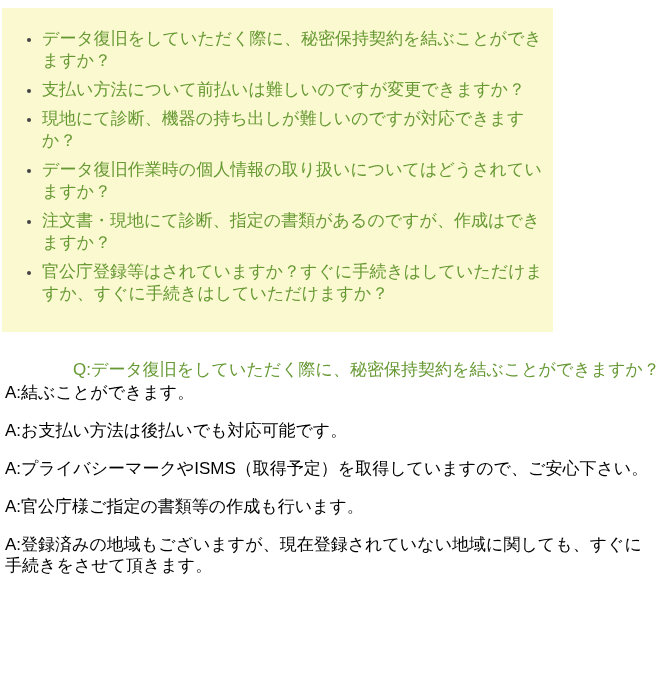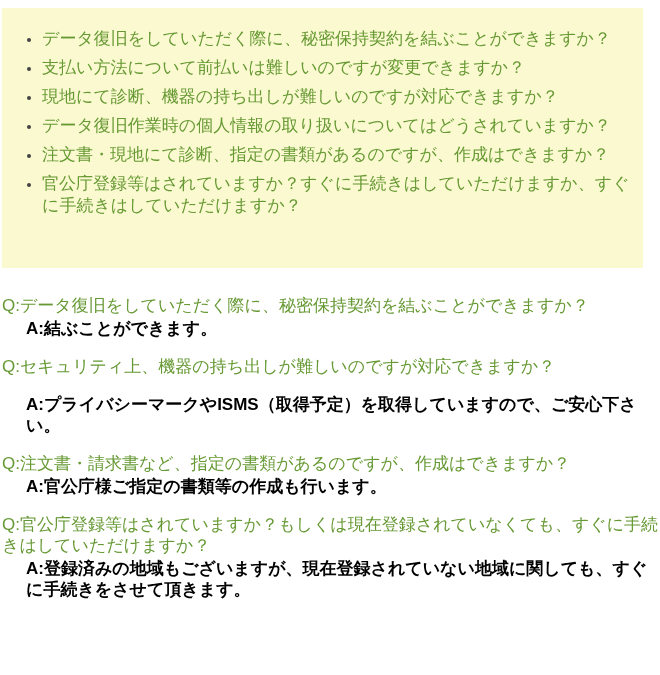--- a/index.html
+++ b/index.html
@@ -10,21 +10,21 @@
   .page {
     width: 660px;
     font-family: "Liberation Sans", "DejaVu Sans", sans-serif;
     font-size: 17px;
     color: #000000;
   }
   
   .summary-box {
     box-sizing: border-box;
     margin: 8px 0 0 2px;
-    width: 641px;
+    width: 551px;
     min-height: 260px;
     background: #fbf9d0;
     padding: 20px 5px 20px 12px;
   }
   .summary-box ul {
     margin: 0;
     padding: 0 0 0 28px;
     list-style: disc;
   }
   .summary-box li {
@@ -44,27 +44,27 @@
     margin-top: 27px;
   }
   .faq-item {
     margin-bottom: 17px;
   }
   .faq-item .q {
     color: #669933;
     line-height: 21px;
     padding-left: 2px;
     margin-bottom: 2px;
+    text-align: right;
   }
   .faq-item .a {
     color: #000000;
     line-height: 21px;
-    margin-left: 26px;
+    margin-left: 5px;
     margin-right: 6px;
-    font-weight: bold;
   }
 </style>
 </head>
 <body>
 
 <div class="page">
 
   <div class="summary-box">
     <ul>
       <li><span>データ復旧をしていただく際に、秘密保持契約を結ぶことができますか？</span></li>
@@ -77,35 +77,33 @@
   </div>
 
   <div class="faq">
 
     <div class="faq-item">
       <div class="q">Q:データ復旧をしていただく際に、秘密保持契約を結ぶことができますか？</div>
       <div class="a">A:結ぶことができます。</div>
     </div>
 
     <div class="faq-item">
+      <div class="a">A:お支払い方法は後払いでも対応可能です。</div>
     </div>
 
     <div class="faq-item">
-      <div class="q">Q:セキュリティ上、機器の持ち出しが難しいのですが対応できますか？</div>
     </div>
 
     <div class="faq-item">
       <div class="a">A:プライバシーマークやISMS（取得予定）を取得していますので、ご安心下さい。</div>
     </div>
 
     <div class="faq-item">
-      <div class="q">Q:注文書・請求書など、指定の書類があるのですが、作成はできますか？</div>
       <div class="a">A:官公庁様ご指定の書類等の作成も行います。</div>
     </div>
 
     <div class="faq-item">
-      <div class="q">Q:官公庁登録等はされていますか？もしくは現在登録されていなくても、すぐに手続きはしていただけますか？</div>
       <div class="a">A:登録済みの地域もございますが、現在登録されていない地域に関しても、すぐに手続きをさせて頂きます。</div>
     </div>
 
   </div>
 
 </div>
 
 </body></html>

